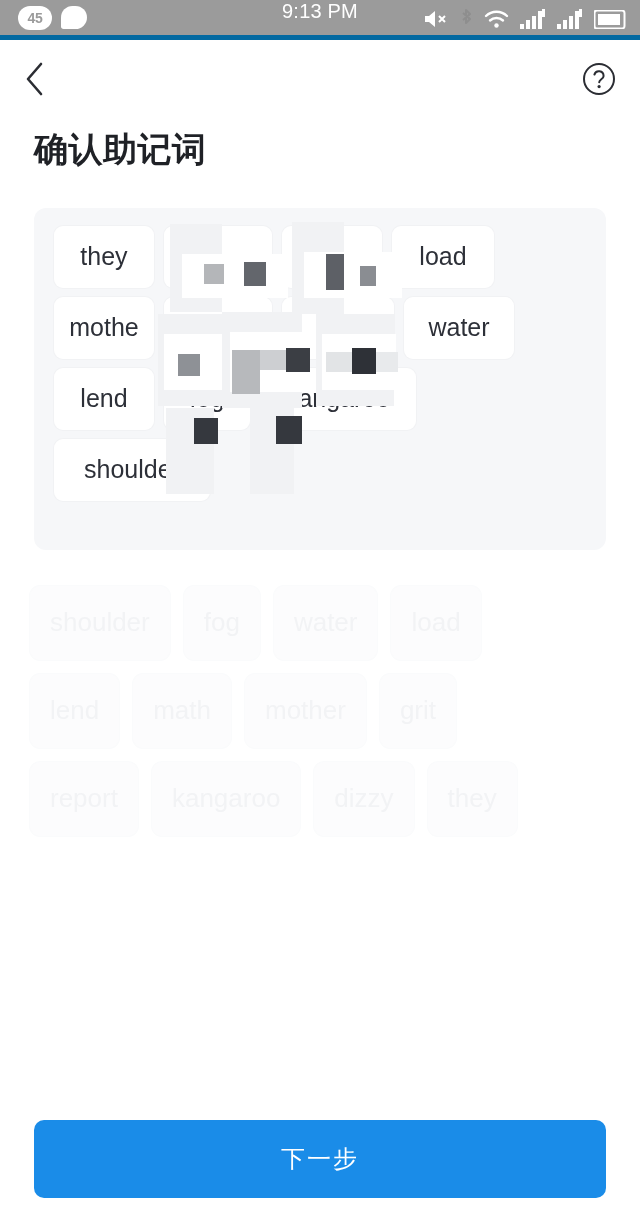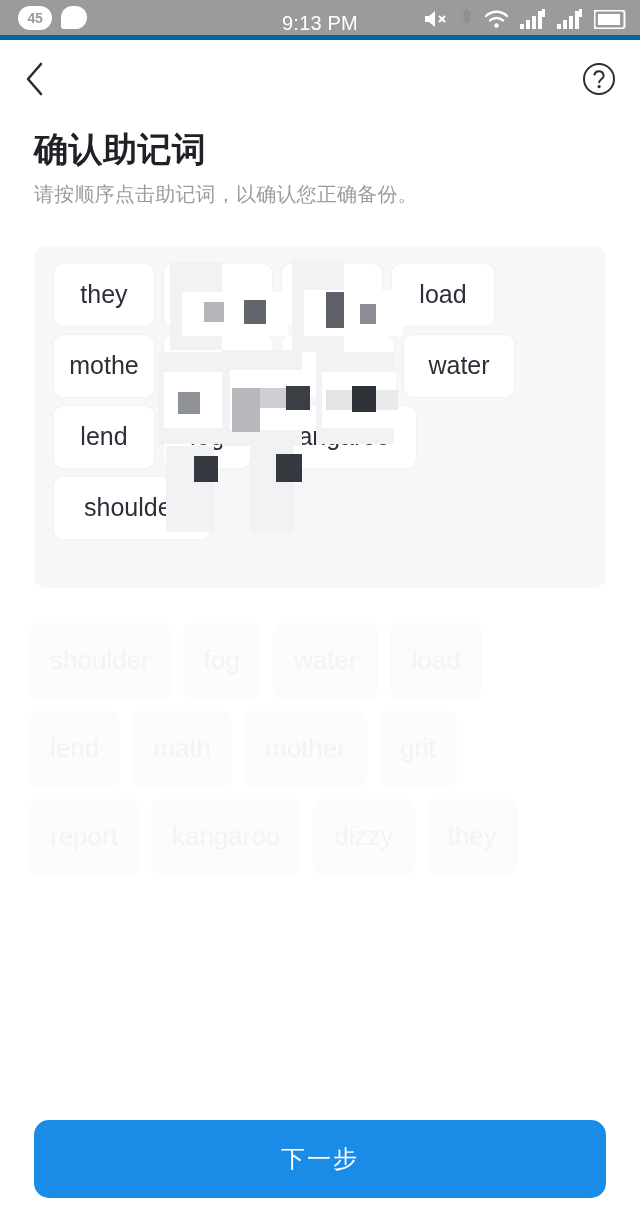--- a/index.html
+++ b/index.html
@@ -26,21 +26,21 @@
     display:flex; align-items:center; justify-content:center;
     letter-spacing:-0.3px;
   }
   .sb-bubble{
     width:26px; height:23px; background:#ffffff;
     border-radius:13px 13px 13px 3px;
     position:relative;
   }
   .sb-center{
     position:absolute; left:0; right:0; top:0; bottom:0;
-    display:flex; align-items:flex-end; justify-content:center;
+    display:flex; align-items:flex-start; justify-content:center;
     pointer-events:none;
     border-radius:7px;
   }
   .sb-time{ color:#ffffff; font-size:20px; letter-spacing:0.2px; }
   .sb-right{
     position:absolute; right:14px; top:0; bottom:0;
     display:flex; align-items:center; gap:11px;
   }
   .sb-icon{ display:flex; align-items:flex-end; height:22px; }
   .sb-icon svg{ display:block; }
@@ -114,21 +114,21 @@
 
   
   .footer{
     position:absolute; left:0; right:0; bottom:0;
     height:122px;
     display:flex; align-items:center; justify-content:center;
   }
   .next-btn{
     width:572px; height:78px;
     background:#1a8ce8;
-    border:none; border-radius:15px;
+    border:none; border-radius:10px;
     color:#ffffff; font-size:24px;
     letter-spacing:2px;
     font-family:"Liberation Sans","DejaVu Sans",sans-serif;
     cursor:pointer;
   }
 </style>
 </head>
 <body>
 
 <div class="statusbar">
@@ -195,21 +195,20 @@
     <svg width="34" height="34" viewBox="0 0 34 34">
       <circle cx="17" cy="17" r="15" fill="none" stroke="#2b2d33" stroke-width="2"></circle>
       <path d="M12.4 12.6 a4.7 4.7 0 0 1 9.2 1.3 c0 3.2 -4.4 3.4 -4.4 6.3" stroke="#2b2d33" stroke-width="2" fill="none" stroke-linecap="round"></path>
       <circle cx="17.1" cy="24.6" r="1.6" fill="#2b2d33"></circle>
     </svg>
   </div>
 </div>
 
 <div class="headings">
   <div class="page-title">确认助记词</div>
-  <div class="page-sub">请按顺序点击助记词，以确认您正确备份。</div>
 </div>
 
 <div class="selected-panel">
   <div class="chip-rows" id="selected-rows">
       <div class="chip-row">
         <div class="chip" style="width: 100px;">
           <span>they</span>
         </div>
         <div class="chip" style="width: 108px;">
           <span></span>

